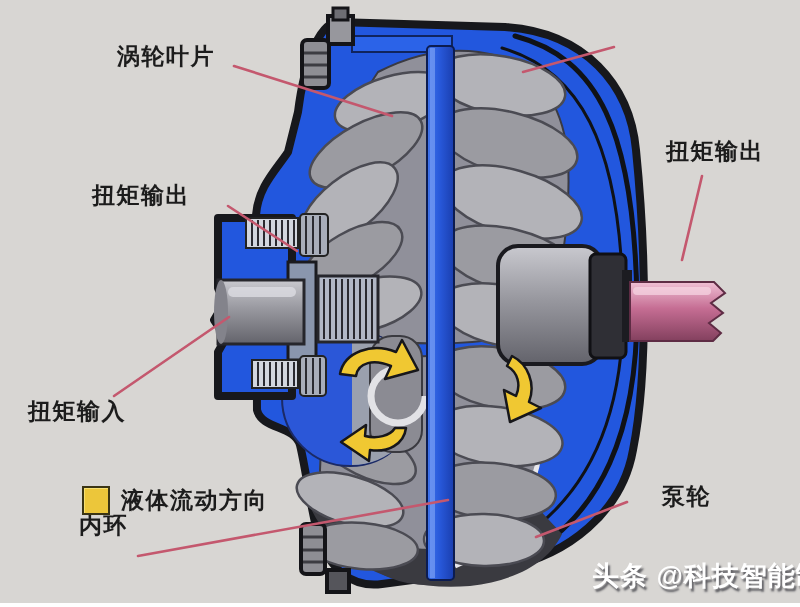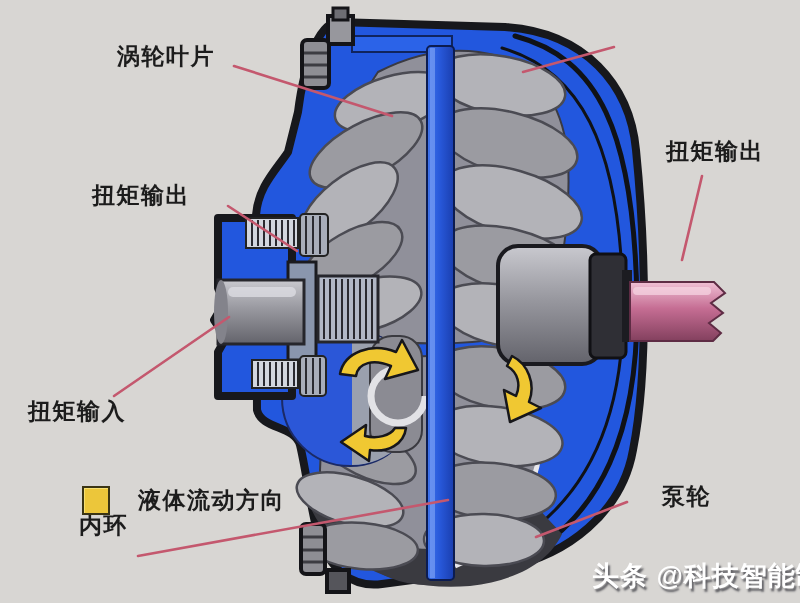--- a/index.html
+++ b/index.html
@@ -7,21 +7,21 @@
     --legend-yellow:#ecc63a; --watermark-text:#ffffff;
     --housing-blue:#2257de; --housing-outline:#17181c;
     --blade-gray:#b3b3b8; --arrow-yellow:#f0c832; --dark-metal:#3a3a40;
   }
   *{margin:0;padding:0;box-sizing:border-box;}
   body{background:#fff;font-family:"Liberation Sans","DejaVu Sans",sans-serif;}
   .stage{position:relative;width:800px;height:603px;background:var(--background);overflow:hidden;}
   svg{position:absolute;left:0;top:0;}
   .lbl{position:absolute;font-weight:bold;font-size:23px;color:var(--label-text);
        letter-spacing:1.5px;white-space:nowrap;line-height:1.2;}
-  .legend-row{position:absolute;left:82px;top:486px;display:flex;align-items:center;gap:28px;font-family:Liberation Serif, serif;}
+  .legend-row{position:absolute;left:82px;top:486px;display:flex;align-items:center;gap:11px;font-family:Liberation Serif, serif;}
   .legend-swatch{width:28px;height:29px;background:var(--legend-yellow);
        border:2px solid #3a3414;box-shadow:inset 1px 1px 0 #f6e070;}
   .watermark{position:absolute;left:592px;top:558px;font-weight:bold;font-size:27px;
        color:var(--watermark-text);letter-spacing:1px;white-space:nowrap;
        text-shadow:2px 3px 2px rgba(90,90,95,.95);}
   
   .housing{fill:var(--housing-blue);stroke:var(--housing-outline);stroke-width:8;stroke-linejoin:round;}
   .shell-line{fill:none;stroke:#101216;stroke-linecap:round;}
   .blade-base{fill:#90909a;stroke:#3a3a42;stroke-width:2;}
   .blade-slice{fill:var(--blade-gray);stroke:#4b4b53;stroke-width:2.5;}

